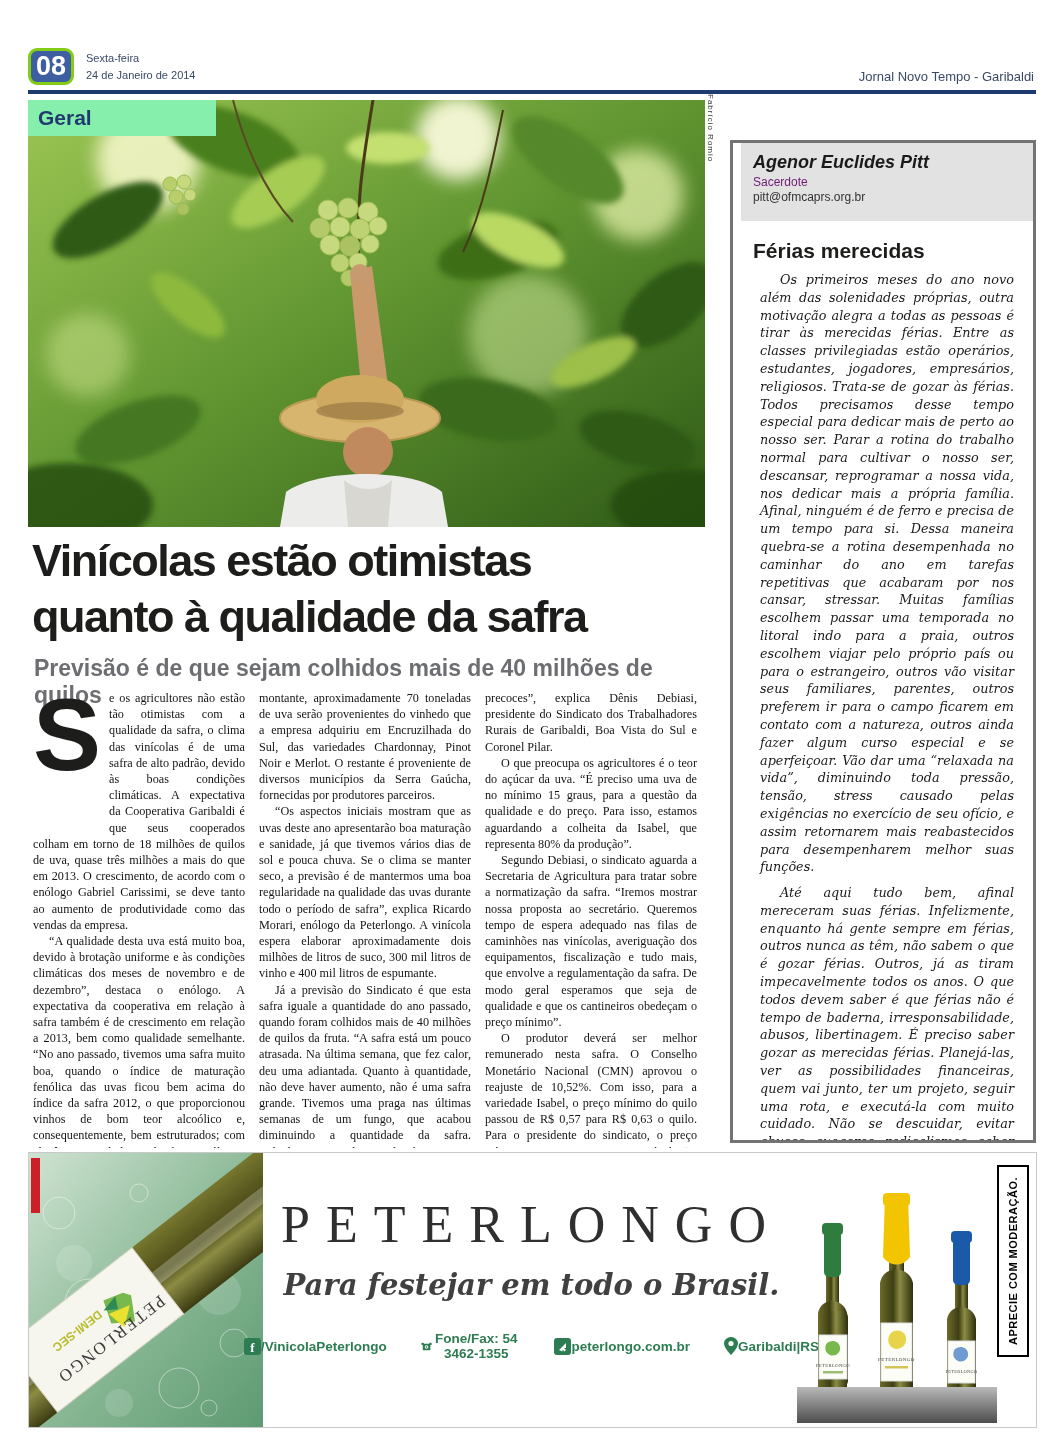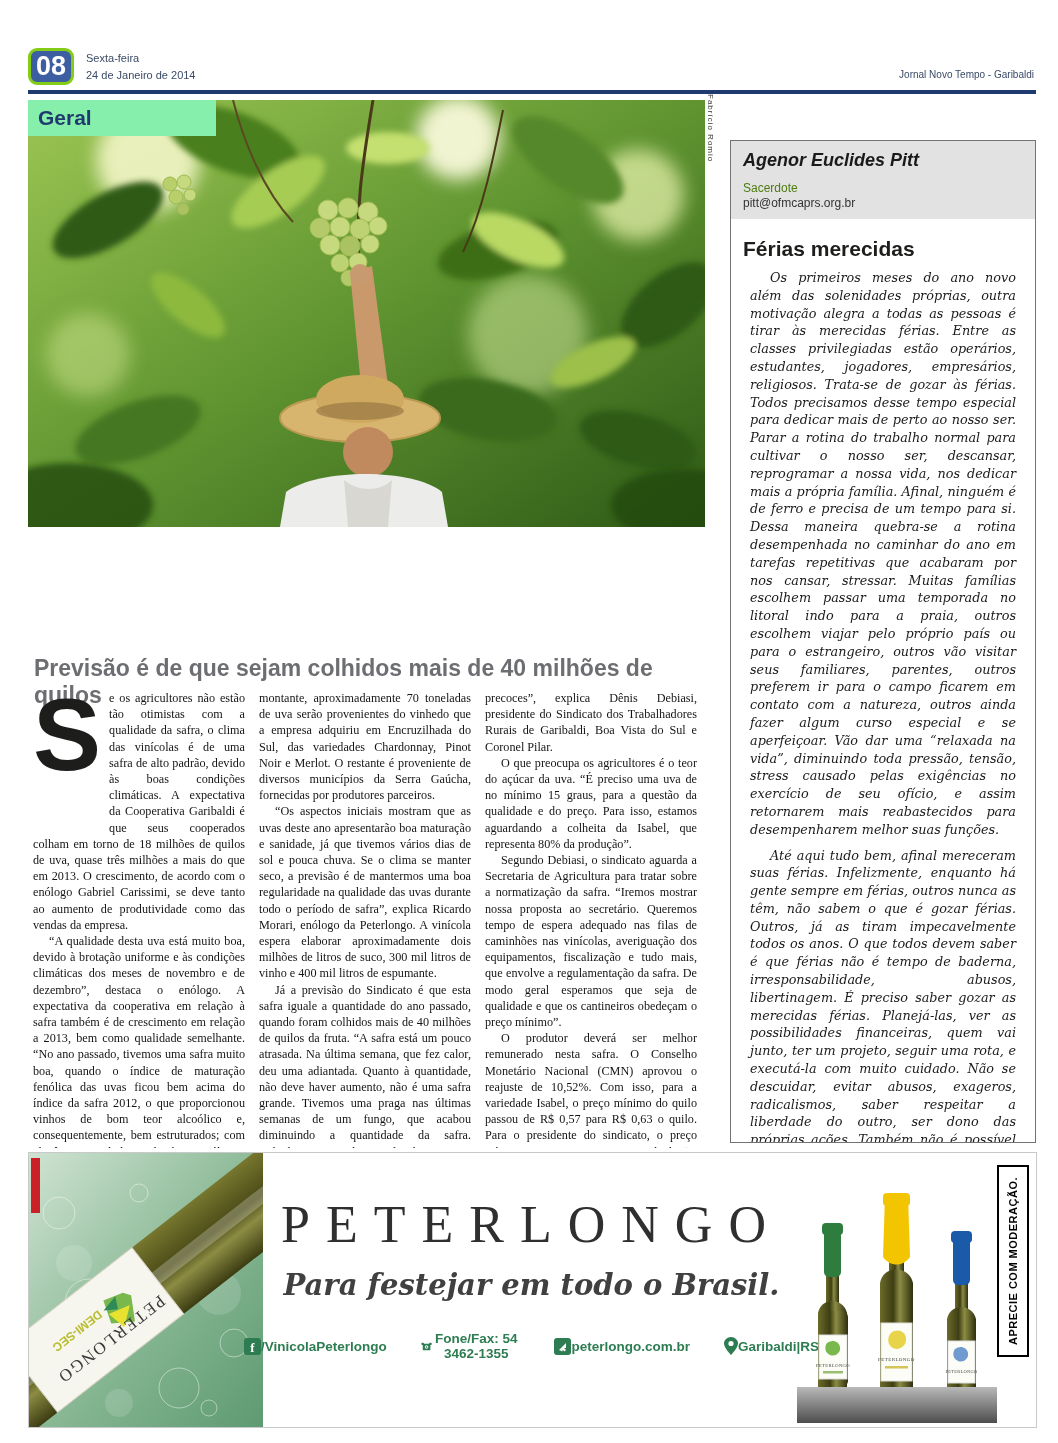--- a/index.html
+++ b/index.html
@@ -7,21 +7,21 @@
         font-family:"Liberation Sans",sans-serif;overflow:hidden;}
 
   
   .header{position:absolute;left:28px;top:46px;width:1008px;height:44px;}
   .pagenum-box{position:absolute;left:0;top:2px;width:46px;height:37px;background:#3d5ea0;
                border:3px solid #84cc16;border-radius:9px;color:#fff;font-weight:bold;font-size:27px;
                display:flex;align-items:center;justify-content:center;box-sizing:border-box;}
   .hdr-day{position:absolute;left:58px;top:6px;font-size:11px;color:#3a4a66;}
   .hdr-date{position:absolute;left:58px;top:23px;font-size:11px;color:#3a4a66;}
   .hdr-email{position:absolute;left:0;right:0;top:23px;text-align:center;font-size:11px;color:#3a4a66;}
-  .hdr-masthead{position:absolute;right:2px;top:23px;font-size:10px;color:#3a4a66;}
+  .hdr-masthead{position:absolute;right:2px;top:23px;font-size:13px;color:#3a4a66;}
   .header-rule{position:absolute;left:28px;top:90px;width:1008px;height:4px;background:#1f3a6e;
                box-shadow:0 5px 0 -3px #9db4d8;}
 
   
   .section-bar{position:absolute;left:28px;top:100px;width:188px;height:36px;background:#86efac;z-index:3;
                display:flex;align-items:center;}
   .section-bar span{font-size:21px;font-weight:bold;color:#1f3a6e;padding-left:10px;}
   .photo{position:absolute;left:28px;top:100px;width:677px;height:427px;overflow:hidden;z-index:1;}
   .photo svg{display:block;}
   .photo-credit{position:absolute;left:706px;top:94px;writing-mode:vertical-rl;font-size:8px;color:#333;
@@ -38,25 +38,25 @@
   .col{position:absolute;top:0;width:212px;height:458px;overflow:hidden;
        font-family:"Liberation Serif",serif;font-size:12.2px;line-height:16.2px;
        text-align:justify;color:#141414;}
   .col1{left:0;} .col2{left:226px;} .col3{left:452px;}
   .col p{margin:0;text-indent:16px;}
   .col p.noindent{text-indent:0;}
   .dropcap{float:left;font-family:"Liberation Sans",sans-serif;font-weight:bold;font-size:102px;
            line-height:82px;margin:4px 8px 46px 0;color:#1d1d1b;}
 
   
-  .opinion{position:absolute;left:730px;top:140px;width:306px;height:1003px;border:1px solid #737373;
-           background:#fff;box-sizing:border-box;overflow:hidden;}
+  .opinion{position:absolute;left:730px;top:140px;width:306px;height:1003px;border:3px solid #737373;
+           background:#fff;box-sizing:border-box;overflow:hidden;padding-left:8px;}
   .opinion-head{height:78px;background:#e2e2e2;padding:9px 12px 0 12px;box-sizing:border-box;}
   .op-author{font-style:italic;font-weight:bold;font-size:18px;color:#1a1a1a;}
-  .op-role{font-size:12px;color:#4d7c0f;margin-top:10px;}
+  .op-role{font-size:12px;color:#701a75;margin-top:2px;}
   .op-email{font-size:12px;color:#333;margin-top:1px;}
   .op-title{font-size:21px;font-weight:bold;color:#1d1d1b;margin:18px 12px 0 12px;}
   .op-body{padding:0 11px;font-family:"DejaVu Serif",serif;font-style:italic;font-size:12.8px;
            line-height:17.8px;text-align:justify;color:#1a1a1a;}
   .op-body p{margin:8px;text-indent:20px;}
 
   
   .ad{position:absolute;left:28px;top:1152px;width:1009px;height:276px;border:1px solid #c9c9c9;
       background:#fff;box-sizing:border-box;overflow:hidden;}
   .ad-left{position:absolute;left:0;top:0;width:234px;height:274px;overflow:hidden;}
@@ -168,20 +168,24 @@
         <path d="M 316,380 C 330,392 352,392 364,380 L 360,427 L 320,427 Z" fill="#d9d7d2"></path>
       </g>
       <g filter="url(#b3)" opacity="0.8">
         <ellipse cx="40" cy="405" rx="85" ry="42" fill="#214a10"></ellipse>
         <ellipse cx="655" cy="405" rx="72" ry="36" fill="#214a10"></ellipse>
       </g>
     </svg>
   </div>
   <div class="photo-credit">Fabrício Romio</div>
 
+  <h1 class="headline">
+    <span>Vinícolas estão otimistas</span>
+    <span>quanto à qualidade da safra</span>
+  </h1>
   <div class="subhead">Previsão é de que sejam colhidos mais de 40 milhões de quilos</div>
 
   <div class="article">
     <div class="col col1">
       <p class="noindent"><span class="dropcap">S</span><span>e os agricultores não estão tão otimistas com a qualidade da safra, o clima das vinícolas é de uma safra de alto padrão, devido às boas condições climáticas. A expectativa da Cooperativa Garibaldi é que seus cooperados colham em torno de 18 milhões de quilos de uva, quase três milhões a mais do que em 2013. O crescimento, de acordo com o enólogo Gabriel Carissimi, se deve tanto ao aumento de produtividade como das vendas da empresa.</span></p>
       <p>“A qualidade desta uva está muito boa, devido à brotação uniforme e às condições climáticas dos meses de novembro e de dezembro”, destaca o enólogo. A expectativa da cooperativa em relação à safra também é de crescimento em relação a 2013, bem como qualidade semelhante. “No ano passado, tivemos uma safra muito boa, quando o índice de maturação fenólica das uvas ficou bem acima do índice da safra 2012, o que proporcionou vinhos de bom teor alcoólico e, consequentemente, bem estruturados; com elegância ao paladar”, relembra o enólogo.</p>
 
     </div>
     <div class="col col2">
       <p class="noindent">montante, aproximadamente 70 toneladas de uva serão provenientes do vinhedo que a empresa adquiriu em Encruzilhada do Sul, das variedades Chardonnay, Pinot Noir e Merlot. O restante é proveniente de diversos municípios da Serra Gaúcha, fornecidas por produtores parceiros.</p>

